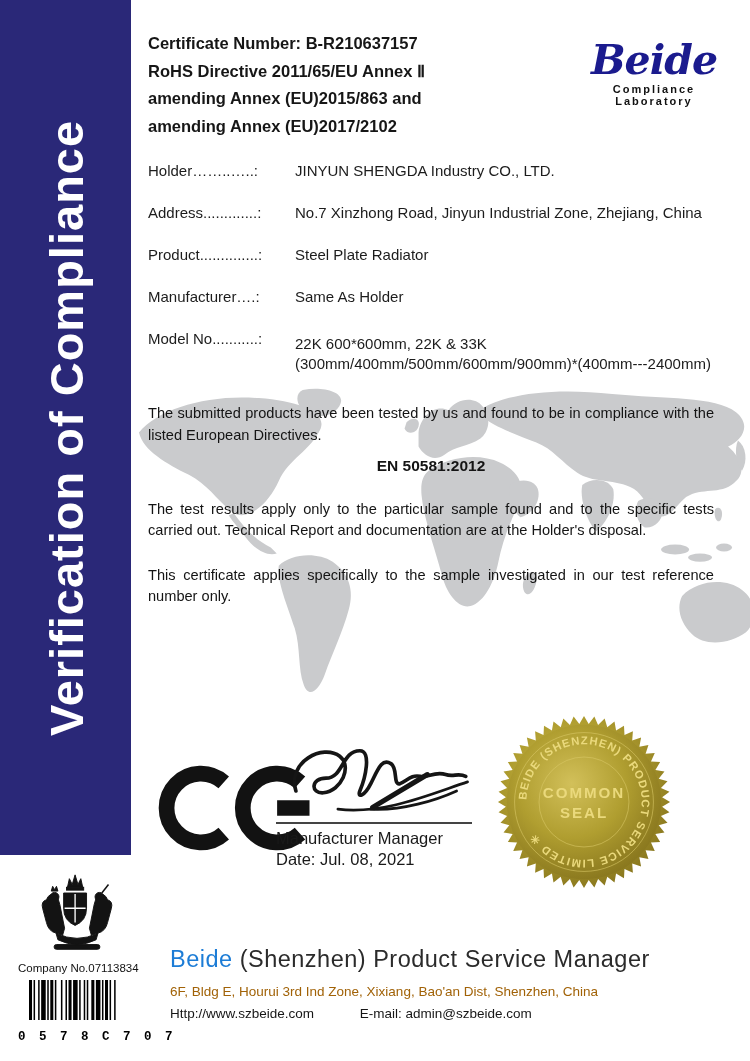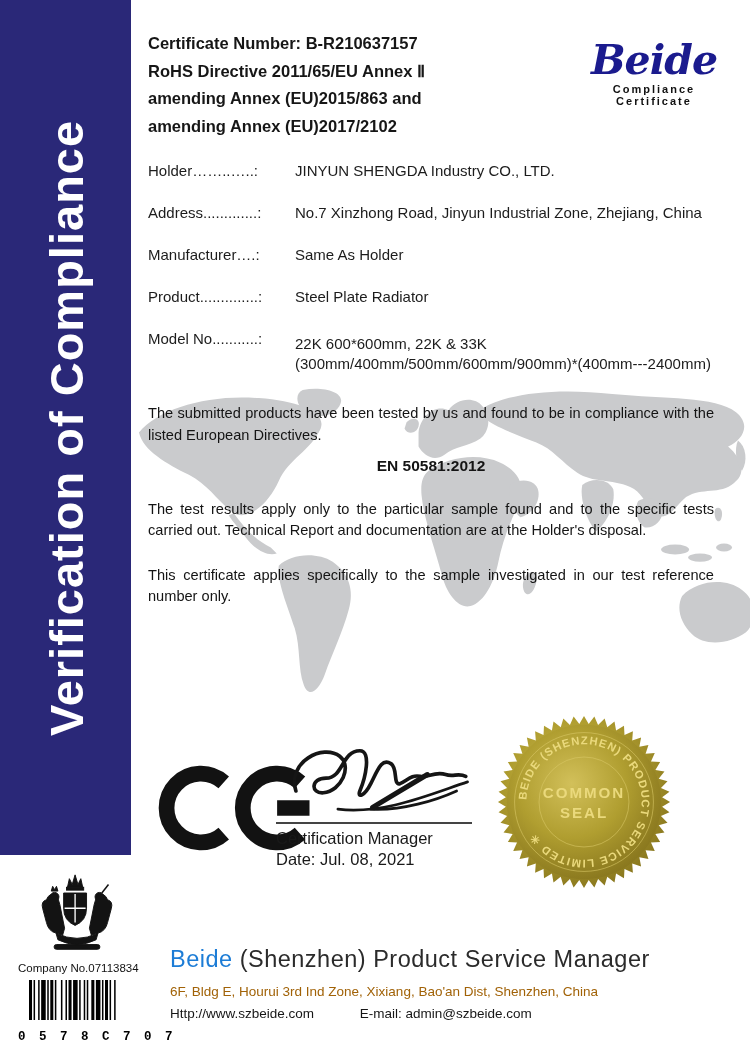--- a/index.html
+++ b/index.html
@@ -68,46 +68,46 @@
 <body>
 
 <div class="page">
 
   <div class="banner">
     <div class="banner-text">Verification of Compliance</div>
   </div>
 
   <div class="logo">
     <div class="logo-brand">Beide</div>
-    <div class="logo-sub">Compliance  Certificate</div>
+    <div class="logo-sub">Compliance  Laboratory</div>
   </div>
 
   <div class="header">
     <div>Certificate Number: B-R210637157</div>
     <div>RoHS Directive 2011/65/EU Annex Ⅱ</div>
     <div>amending Annex (EU)2015/863 and</div>
     <div>amending Annex (EU)2017/2102</div>
   </div>
 
   <div class="fields">
     <div class="field-row">
       <span class="flabel">Holder……..…..:</span>
       <span class="fvalue">JINYUN SHENGDA Industry CO., LTD.</span>
     </div>
     <div class="field-row">
       <span class="flabel">Address.............:</span>
       <span class="fvalue">No.7 Xinzhong Road, Jinyun Industrial Zone, Zhejiang, China</span>
     </div>
     <div class="field-row">
+      <span class="flabel">Product..............:</span>
+      <span class="fvalue">Steel Plate Radiator</span>
+    </div>
+    <div class="field-row">
       <span class="flabel">Manufacturer….:</span>
       <span class="fvalue">Same As Holder</span>
-    </div>
-    <div class="field-row">
-      <span class="flabel">Product..............:</span>
-      <span class="fvalue">Steel Plate Radiator</span>
     </div>
     <div class="field-row">
       <span class="flabel">Model No...........:</span>
       <span class="fvalue multiline">22K 600*600mm, 22K &amp; 33K
 (300mm/400mm/500mm/600mm/900mm)*(400mm---2400mm)</span>
     </div>
   </div>
 
   <svg class="map" viewBox="0 0 620 315" preserveAspectRatio="none">
     <g fill="#cacbcd">
@@ -154,21 +154,21 @@
   <div class="sig-block">
     <svg class="sig-svg" width="198" height="84" viewBox="0 0 210 92">
       <g fill="none" stroke="#151515" stroke-linecap="round">
         <path stroke-width="4" d="M14,58 C4,26 44,6 62,20 C76,31 64,58 44,60 C30,61 30,44 47,44 C66,44 64,14 84,14 C97,14 90,44 84,58 C81,66 89,64 96,50 C104,34 108,22 118,28 C126,33 120,52 128,50 C136,47 140,40 150,42 C158,44 166,36 178,40 C186,43 192,38 200,42"></path>
         <path stroke-width="3" d="M60,78 C110,84 160,62 202,48"></path>
         <path stroke-width="5.5" d="M158,40 L98,76"></path>
         <path stroke-width="3" d="M96,78 C130,80 168,68 190,58"></path>
       </g>
     </svg>
     <div class="sig-line"></div>
-    <div class="sig-role">Certification Manager</div>
+    <div class="sig-role">Manufacturer Manager</div>
     <div class="sig-date">Date: Jul. 08, 2021</div>
   </div>
 
   <div class="seal">
     <svg width="176" height="176" viewBox="0 0 180 180">
       <defs>
         <radialGradient id="gold" cx="42%" cy="38%" r="70%">
           <stop offset="0%" stop-color="#d2c05a"></stop>
           <stop offset="50%" stop-color="#b09e30"></stop>
           <stop offset="100%" stop-color="#82701b"></stop>

